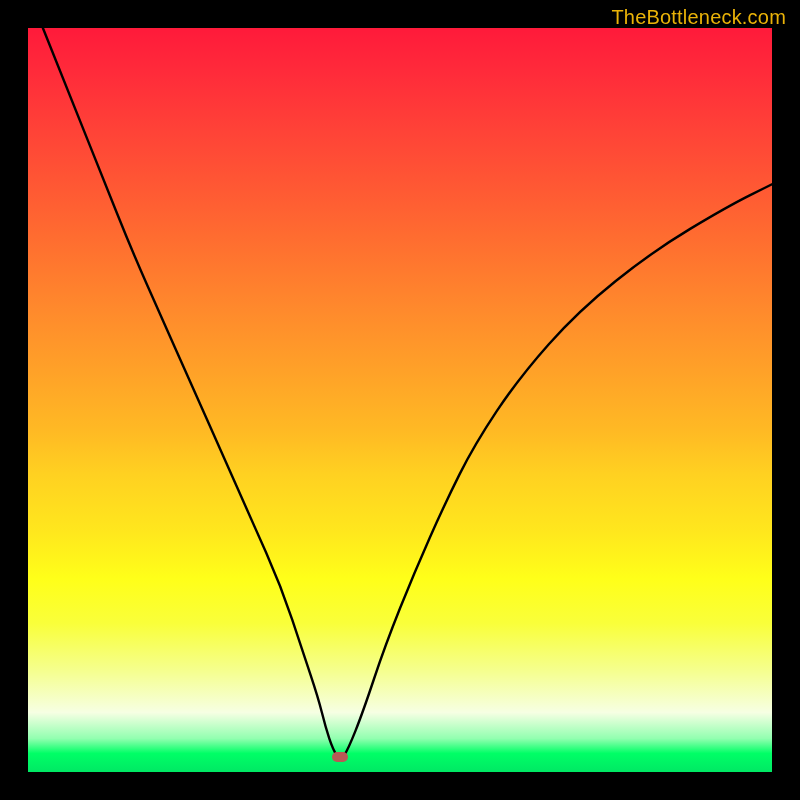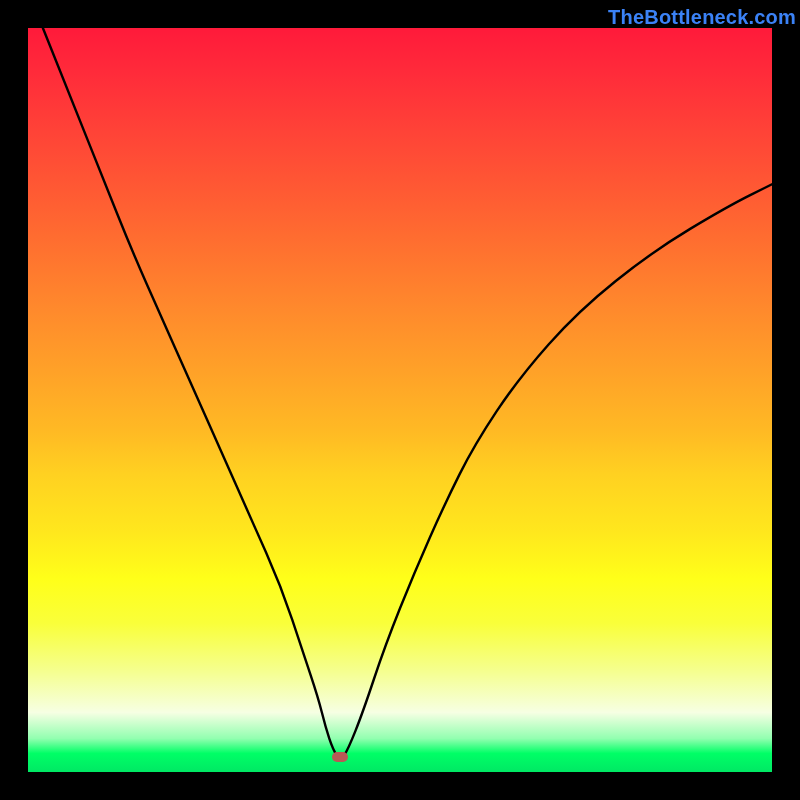--- a/index.html
+++ b/index.html
@@ -43,24 +43,24 @@
       #f6ffe3 92%,
       #92ffb0 95.5%,
       #00ff66 97.5%,
       #00e864 100%
     );
     overflow: visible;
   }
   .watermark {
     position: absolute;
     top: 6px;
-    right: 4px;
-    color: #3b82f6;
+    right: 14px;
+    color: #eab308;
     font-size: 20px;
-    font-weight: 700;
+    font-weight: 400;
     letter-spacing: 0.2px;
   }
   .curve {
     position: absolute;
     left: 0;
     top: 0;
     width: 744px;
     height: 744px;
     overflow: visible;
   }

